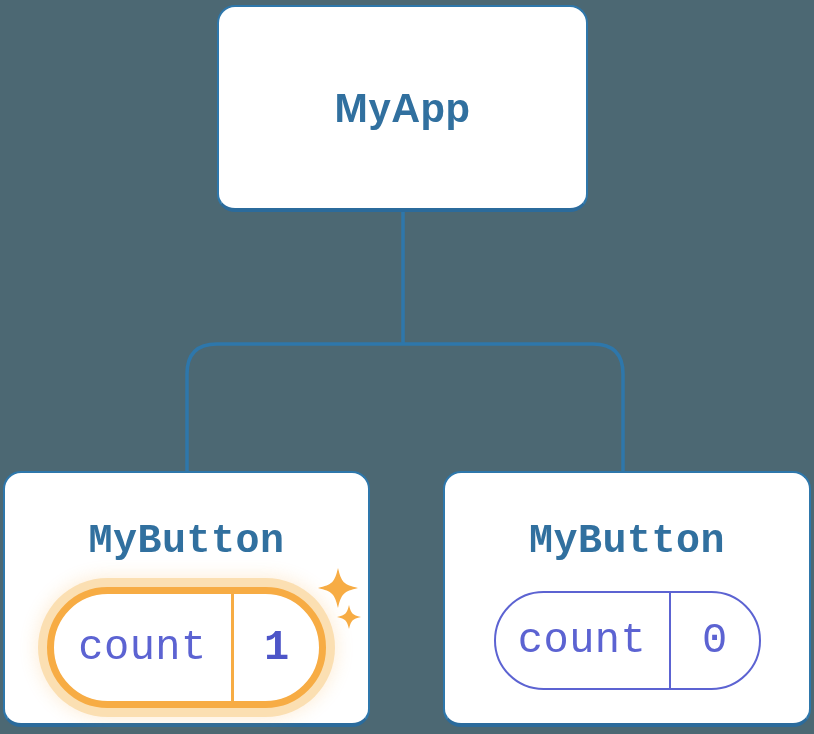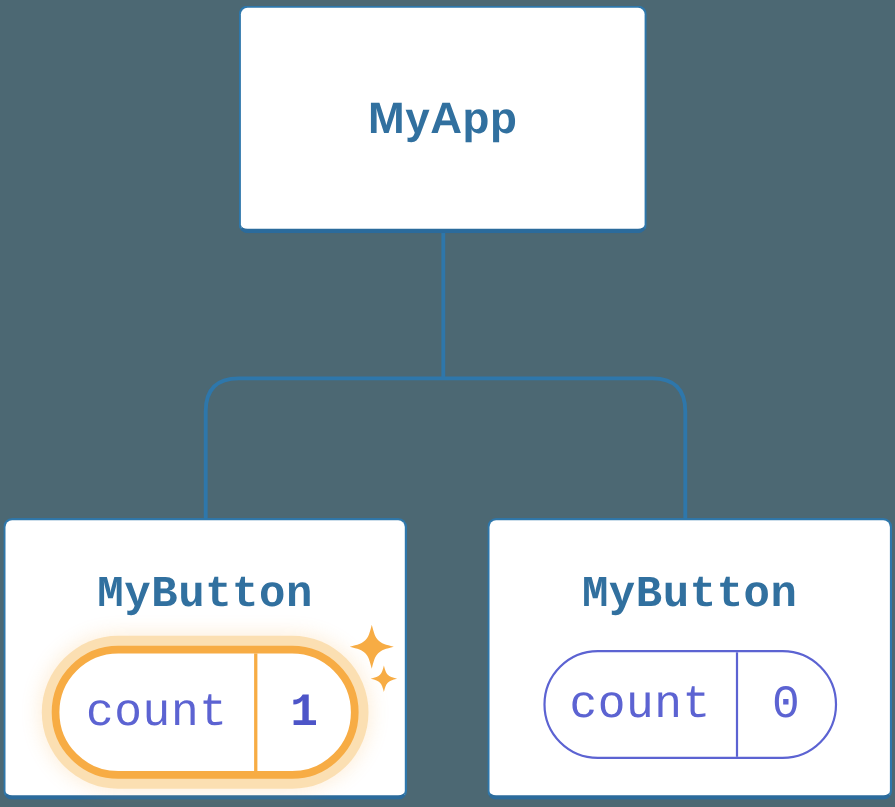--- a/index.html
+++ b/index.html
@@ -24,21 +24,21 @@
     fill: none;
     stroke: var(--line_blue, #2E77AB);
     stroke-width: 3.5;
   }
   .card {
     position: absolute;
     background: var(--card_fill, #ffffff);
     border: 2px solid var(--line_blue, #2E77AB);
     border-bottom-width: 4px;
     border-bottom-color: var(--border_bottom_blue, #2B6B9C);
-    border-radius: 8px;
+    border-radius: 18px;
     box-sizing: border-box;
   }
   .card-root {
     left: 217px; top: 5px;
     width: 371px; height: 207px;
     display: flex;
     align-items: center;
     justify-content: center;
   }
   .card-child {

